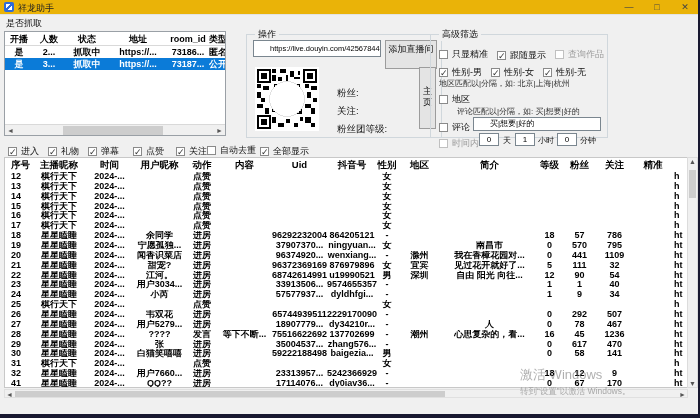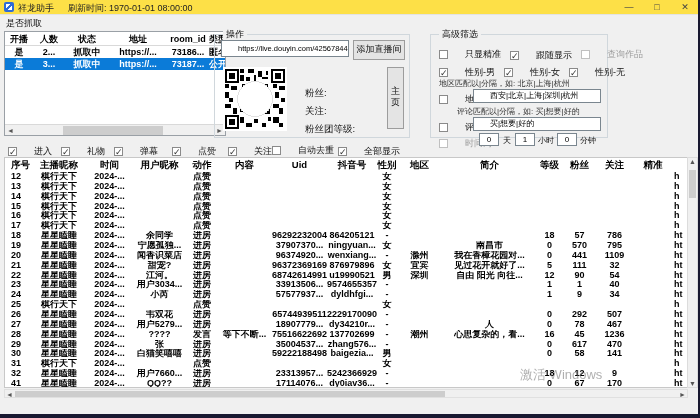--- a/index.html
+++ b/index.html
@@ -1,21 +1,21 @@
 <!DOCTYPE html>
 <html><head>
 <meta charset="utf-8">
 <style>
   * { margin:0; padding:0; box-sizing:border-box; }
   html,body { width:700px; height:418px; overflow:hidden; background:#181830; }
   body { font-family:"Liberation Sans","DejaVu Sans",sans-serif; color:#000; }
   .window { position:absolute; left:0; top:0; width:698px; height:414px; background:#f0f0f0; }
 
   
-  .titlebar { position:absolute; left:0; top:0; width:698px; height:15px; background:#fde047; border-bottom:1px solid #e3e3e3; }
+  .titlebar { position:absolute; left:0; top:0; width:698px; height:15px; background:#eab308; border-bottom:1px solid #e3e3e3; }
   .app-icon { position:absolute; left:4px; top:2px; width:10px; height:10px; background:#2f6bd8; border-radius:2px; }
   .app-icon:after { content:""; position:absolute; left:2px; top:2px; width:6px; height:6px; background:linear-gradient(135deg,#fff 0 40%,#2f6bd8 40% 60%,#fff 60%); }
   .title-text { position:absolute; left:18px; top:2px; font-size:9px; color:#222; white-space:nowrap; }
   .refresh-text { position:absolute; left:68px; top:2px; font-size:9px; color:#222; white-space:nowrap; }
   .winbtn { position:absolute; top:0; width:26px; height:15px; text-align:center; font-size:9px; line-height:15px; color:#444; }
   .btn-min { right:56px; } .btn-max { right:28px; } .btn-close { right:0; }
 
   
   .capture-label { position:absolute; left:6px; top:17px; font-size:9px; color:#111; }
 
@@ -26,34 +26,34 @@
   .room-head span, .room-row span { text-align:center; overflow:hidden; white-space:nowrap; }
   .room-row { font-weight:bold; font-size:9px; height:12px; line-height:12px; }
   .room-row.sel { background:#0b7bd8; color:#fff; }
   .room-hscroll { position:absolute; left:0; bottom:0; width:220px; height:11px; background:#f0f0f0; border-top:1px solid #d9d9d9; }
   .room-hscroll .thumb { position:absolute; left:58px; top:1px; width:100px; height:9px; background:#cdcdcd; }
   .arr { position:absolute; font-size:7px; color:#555; top:1px; line-height:9px; }
 
   
   .groupbox { position:absolute; border:1px solid #d0d7dc; }
   .groupbox .gtitle { position:absolute; top:-7px; left:8px; background:#f0f0f0; padding:0 3px; font-size:9px; color:#111; }
-  .gb-op  { left:214px; top:34px; width:196px; height:104px; }
+  .gb-op  { left:246px; top:34px; width:196px; height:104px; }
   .gb-flt { left:430px; top:34px; width:178px; height:104px; }
   .gb-exp { left:612px; top:34px; width:84px;  height:104px; }
 
   .textinput { background:#fff; border:1px solid #7a868f; font-size:7.5px; line-height:13px; padding:0 16px; overflow:hidden; white-space:nowrap; position:absolute; }
   .btn { background:#e4e4e4; border:1px solid #9c9c9c; font-size:9px; text-align:center; position:absolute; color:#111; }
 
   .url-input { left:6px; top:5px; width:128px; height:17px; line-height:15px; }
-  .add-room-btn { left:138px; top:5px; width:52px; height:20px; line-height:16px; }
+  .add-room-btn { left:138px; top:5px; width:52px; height:29px; line-height:16px; }
   .qr { position:absolute; left:8px; top:32px; width:64px; height:64px; background:#fff; }
   .oplabel { position:absolute; left:90px; font-size:9.5px; color:#111; white-space:nowrap; }
   .home-btn { left:172px; top:32px; width:17px; height:62px; font-size:9px; line-height:11px; padding-top:18px; }
 
-  .cb { display:inline-flex; align-items:center; gap:17px; font-size:9px; color:#111; white-space:nowrap; }
+  .cb { display:inline-flex; align-items:center; gap:4px; font-size:9px; color:#111; white-space:nowrap; }
   .cb .cbbox { width:9px; height:9px; border:1px solid #8a8a8a; background:#fff; font-size:9px; line-height:8px; text-align:center; color:#333; flex:0 0 auto; }
   .cb.dis { color:#9c9c9c; } .cb.dis .cbbox { border-color:#c0c0c0; }
 
   .flt-row { position:absolute; left:8px; white-space:nowrap; }
   .flt-row .cb { margin-right:9px; }
   .hint { position:absolute; left:8px; font-size:8px; color:#333; white-space:nowrap; }
   .flt-input { font-size:8px; }
   .tiny-input { background:#fff; border:1px solid #7a868f; font-size:8px; text-align:center; position:absolute; height:13px; line-height:11px; }
   .unit { position:absolute; font-size:8px; color:#9c9c9c; white-space:nowrap; }
   .unit.en { color:#111; }
@@ -98,21 +98,20 @@
   .watermark .w2 { font-size:8.5px; margin-top:2px; }
 </style>
 </head>
 <body>
 
 <div class="window">
 
   <div class="titlebar">
     <div class="app-icon"></div>
     <span class="title-text">祥龙助手</span>
-    <span class="refresh-text">刷新时间: 1970-01-01 08:00:00</span>
     <span class="winbtn btn-min">—</span>
     <span class="winbtn btn-max">□</span>
     <span class="winbtn btn-close">✕</span>
   </div>
 
   <div class="capture-label">是否抓取</div>
 
   <div class="room-table">
     <div class="rgrid room-head" id="room-head">
         <span>开播</span>
@@ -236,21 +235,20 @@
           <span class="cbbox">✓</span>
           <span>性别-无</span>
         </span></div>
     <div class="hint" style="top:43px">地区匹配以|分隔，如: 北京|上海|杭州</div>
     <div class="flt-row" style="top:55px">
       <span class="cb">
           <span class="cbbox"></span>
           <span>地区</span>
         </span>
     </div>
-    <div class="textinput flt-input" style="left:42px; top:54px; width:128px; height:14px; line-height:12px;">西安|北京|上海|深圳|杭州</div>
     <div class="hint" style="top:71px; left:26px">评论匹配以|分隔，如: 买|想要|好的</div>
     <div class="flt-row" style="top:83px">
       <span class="cb">
           <span class="cbbox"></span>
           <span>评论</span>
         </span>
     </div>
     <div class="textinput flt-input" style="left:42px; top:82px; width:128px; height:14px; line-height:12px;">买|想要|好的</div>
     <div class="flt-row" style="top:99px">
       <span class="cb dis">
@@ -717,15 +715,16 @@
 
   <div class="main-hscroll">
     <span class="arr" style="left:1px; top:0;">◄</span>
     <div class="thumb"></div>
     <span class="arr" style="right:1px; top:0;">►</span>
   </div>
 
 
   <div class="watermark">
     <div class="w1">激活 Windows</div>
+    <div class="w2">转到“设置”以激活 Windows。</div>
   </div>
 
 </div>
 
 </body></html>

